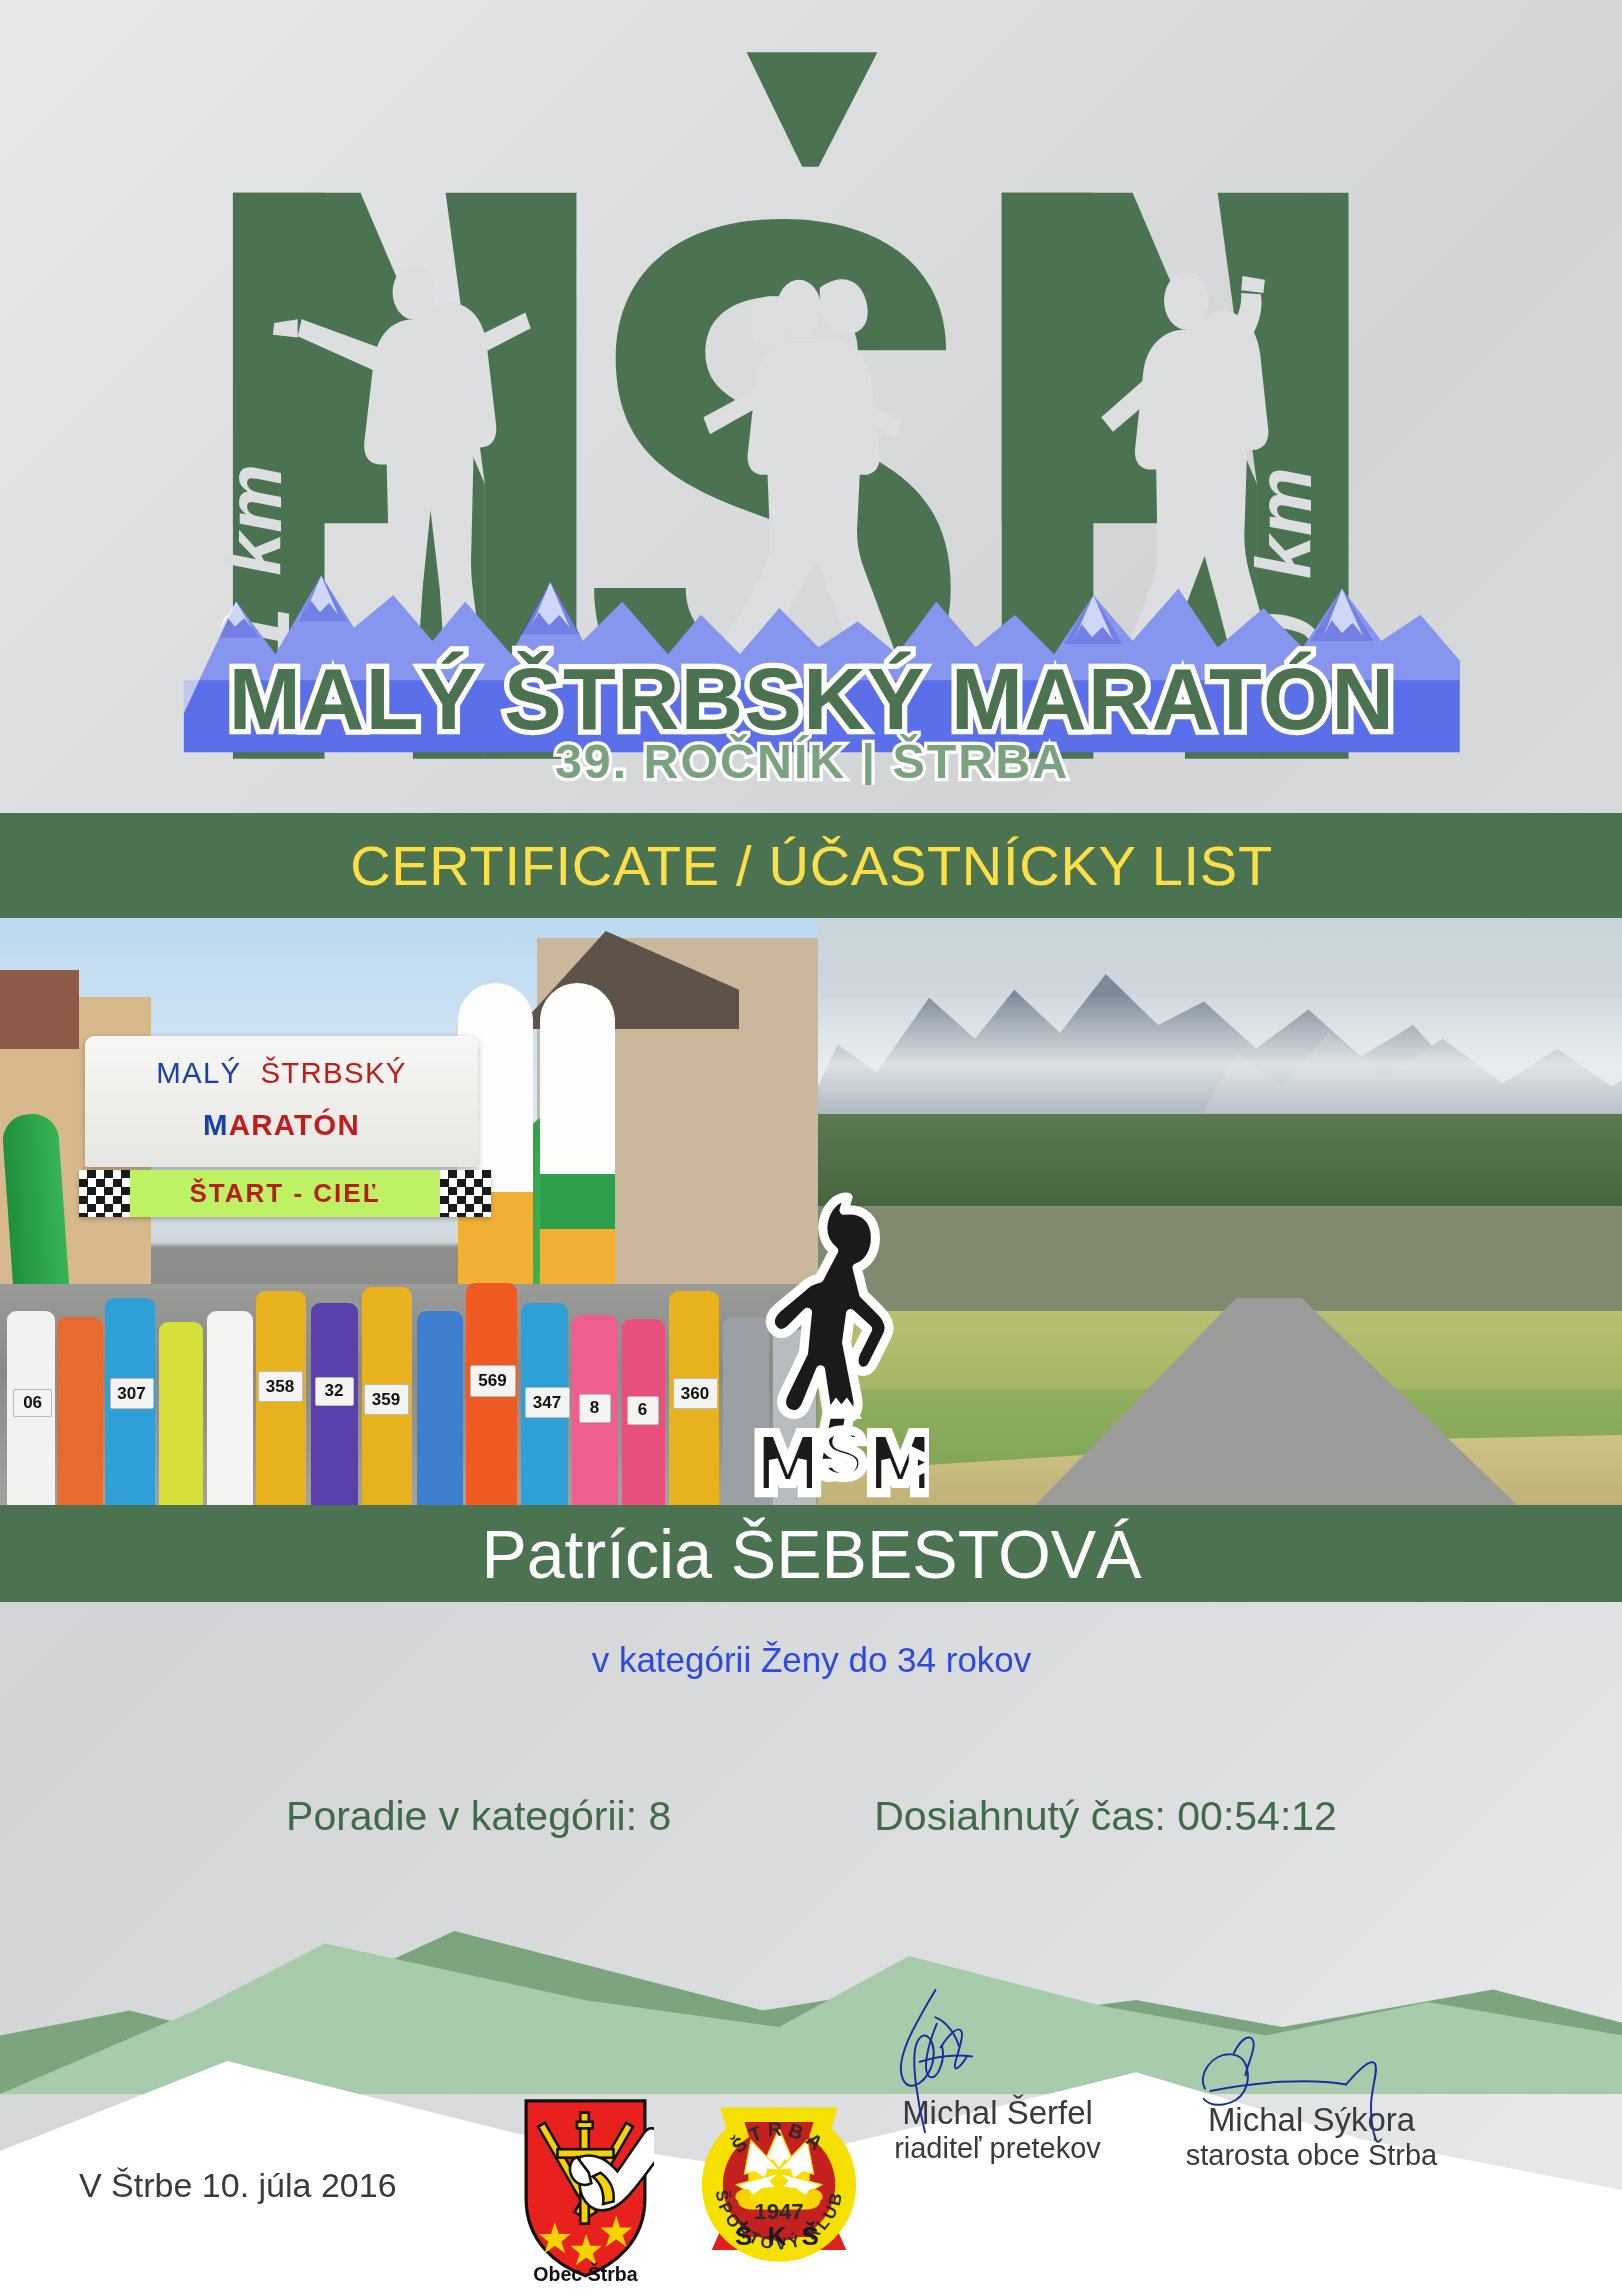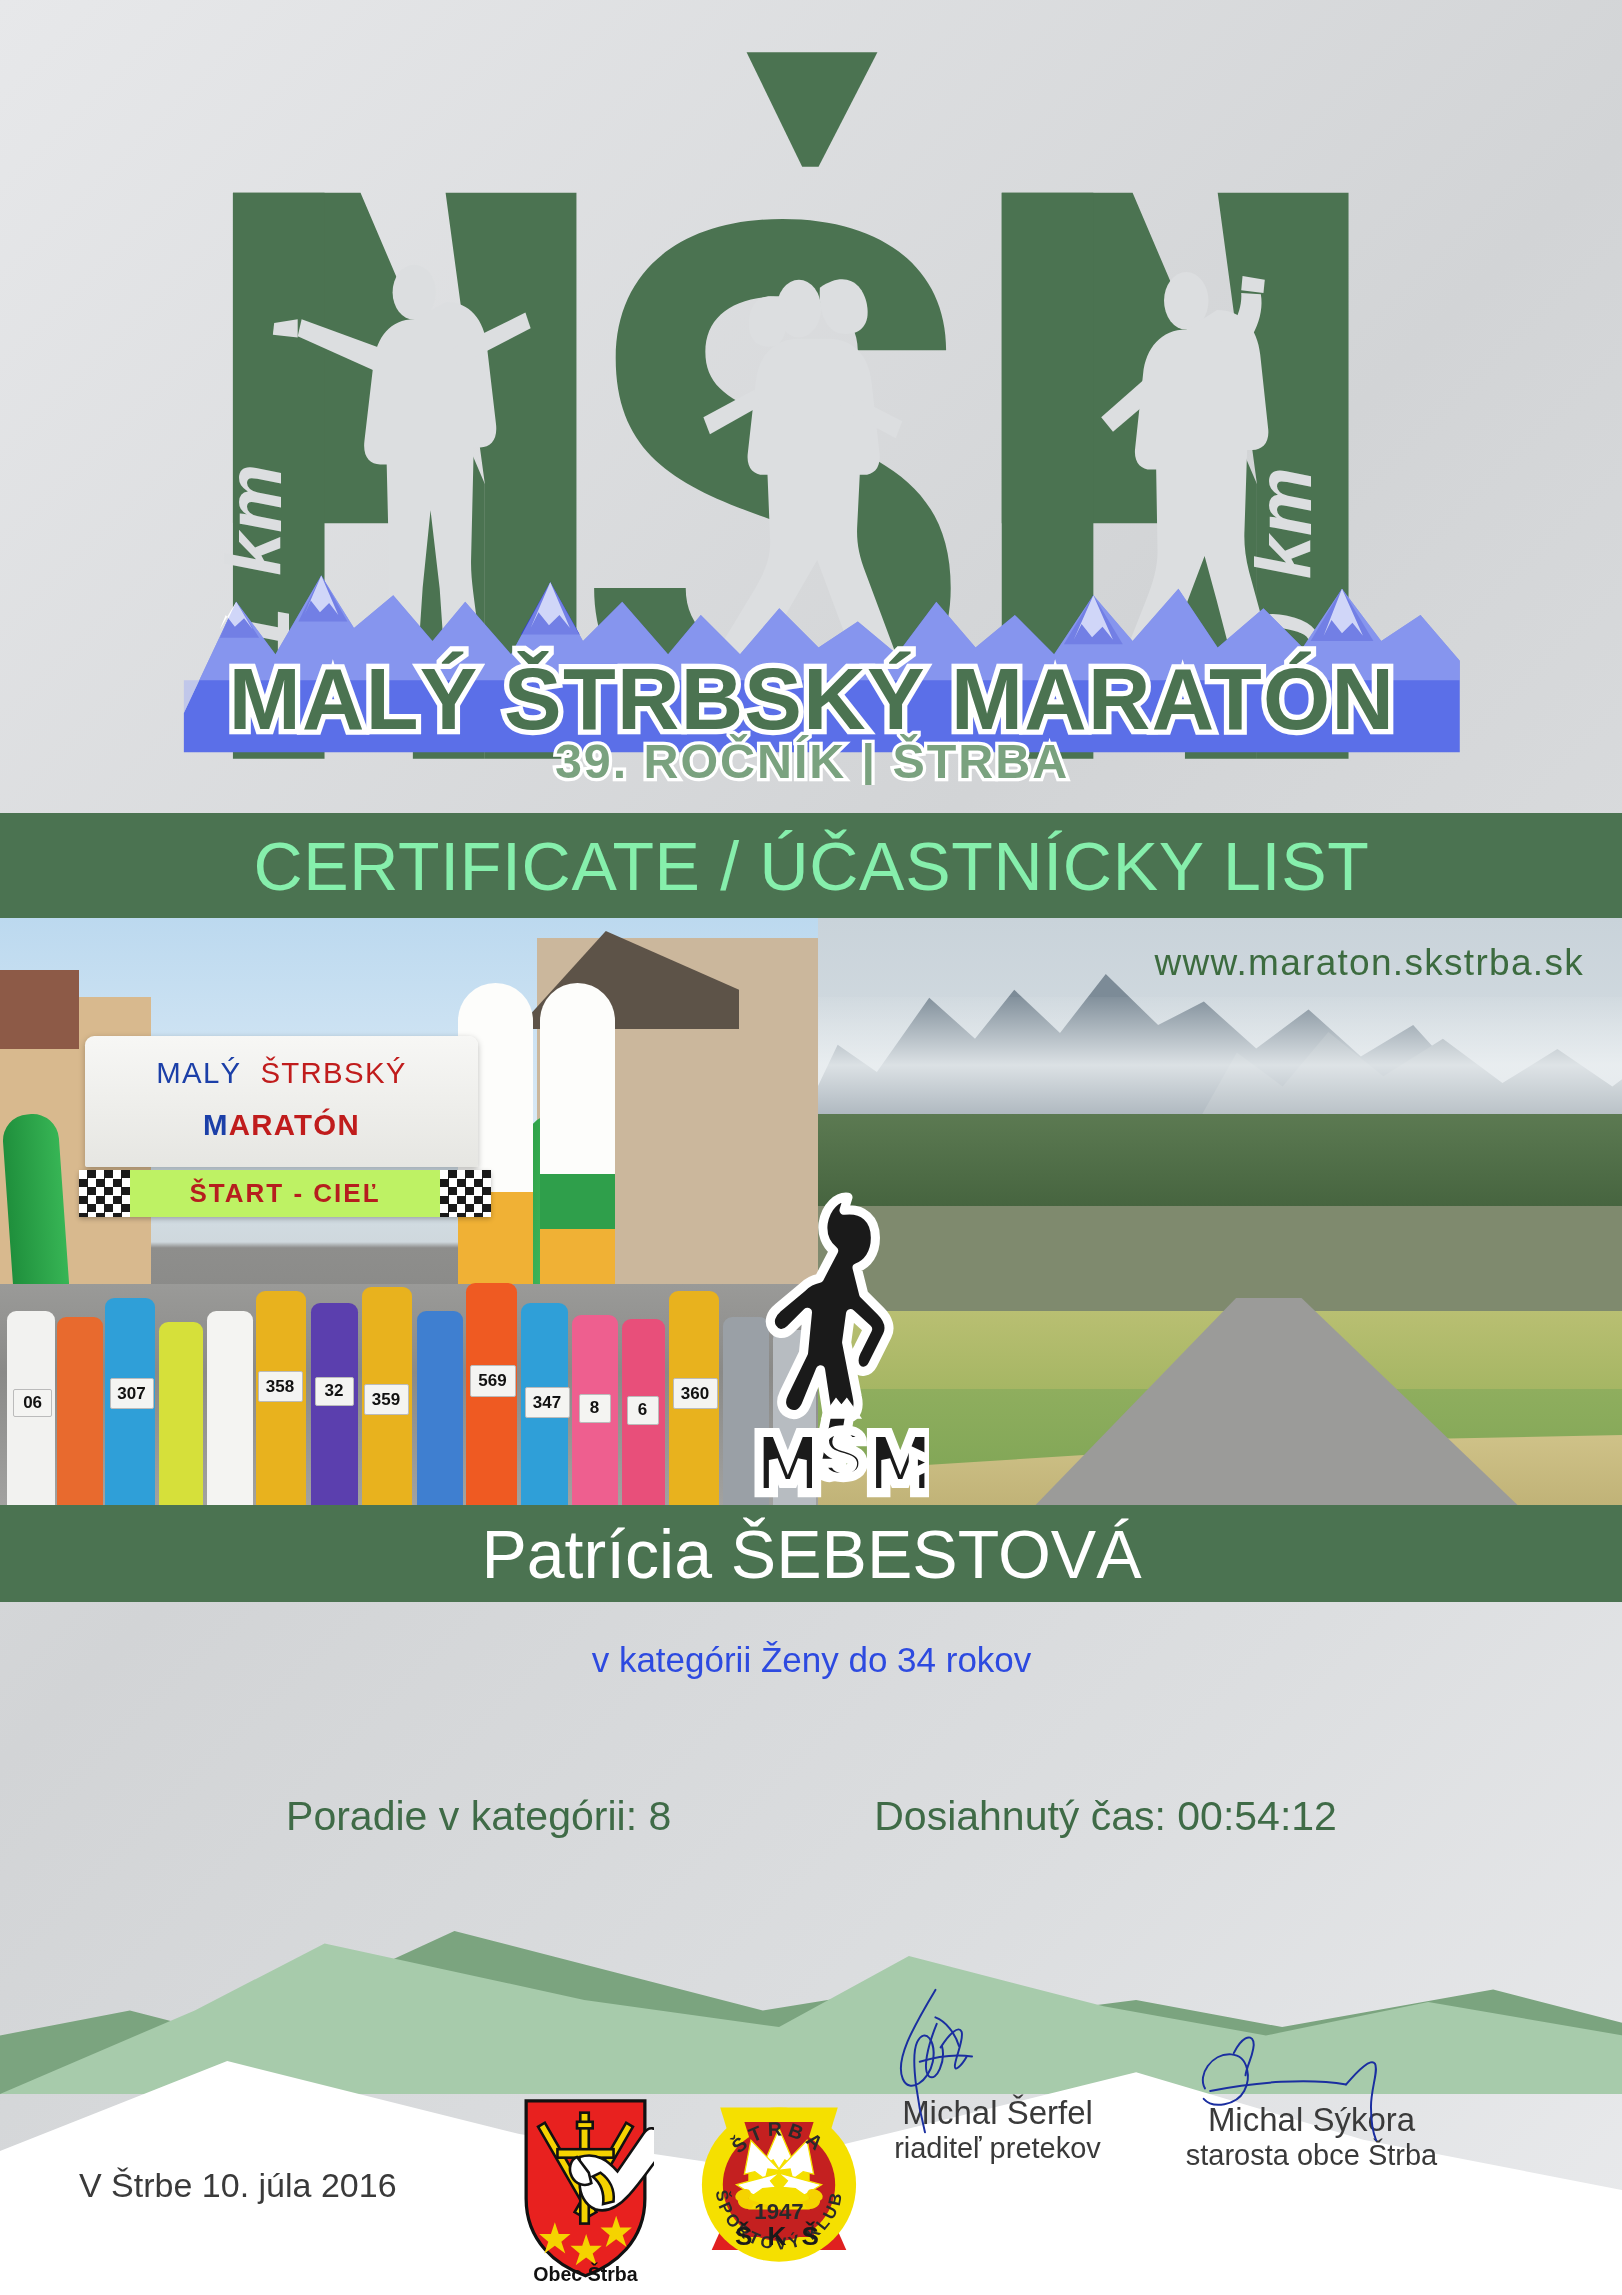--- a/index.html
+++ b/index.html
@@ -19,21 +19,21 @@
   .logo-wrap{position:absolute;left:0;top:0;width:1623px;height:792px;}
   .logo-svg{position:absolute;left:50%;transform:translateX(-50%);top:26px;}
 
   
   .cert-band{
     position:absolute;left:0;top:813px;width:1623px;height:105px;
     background:#4b7351;
     display:flex;align-items:center;justify-content:center;
   }
   .cert-band-text{
-    color:#86efac;font-size:68px;letter-spacing:0.7px;
+    color:#fde047;font-size:56px;letter-spacing:0.7px;
     font-weight:400;white-space:nowrap;
     font-family:"Liberation Sans", sans-serif;
   }
 
   
   .photos{position:absolute;left:0;top:918px;width:1623px;height:589px;
           display:flex;overflow:hidden;background:#4b7351;}
   .photo{position:relative;overflow:hidden;}
   .photo-left{width:818px;height:589px;}
   .photo-right{width:805px;height:589px;}
@@ -327,21 +327,20 @@
       <div class="pr-cloud"></div>
       <div class="pr-forest"></div>
       <div class="pr-town"></div>
       <div class="pr-field"></div>
       <div class="pr-field2"></div>
       <div class="pr-stubble"></div>
       <div class="pr-road"></div>
     </div>
   </div>
 
-  <div class="site-url">www.maraton.skstrba.sk</div>
 
   <svg class="msm-emblem" viewBox="0 0 280 480">
     <g stroke="#ffffff" stroke-width="14" stroke-linejoin="round" fill="#1a1a1a">
       <path d="M150 40 c30 -4 48 14 48 42 c0 24 -12 40 -28 46 l10 40 l26 26 c12 12 16 26 10 38
                l-22 44 c-6 12 -20 14 -26 4 c-6 -10 -2 -20 4 -30 l14 -28 l-26 -24 l-6 44
                l16 82 c4 18 0 30 -12 34 l-12 72 c-2 14 -12 22 -24 18 c-12 -4 -16 -16 -12 -28
                l14 -70 l-10 -66 l-22 54 c-6 14 -18 18 -28 12 c-10 -6 -12 -18 -6 -30
                l30 -62 l6 -62 l-26 26 c-10 10 -22 8 -28 -2 c-6 -10 -2 -22 8 -30 l38 -32
                c8 -8 16 -12 26 -14 l22 -42 c-12 -10 -18 -26 -16 -42 c4 -26 22 -42 38 -40 z"></path>
     </g>

